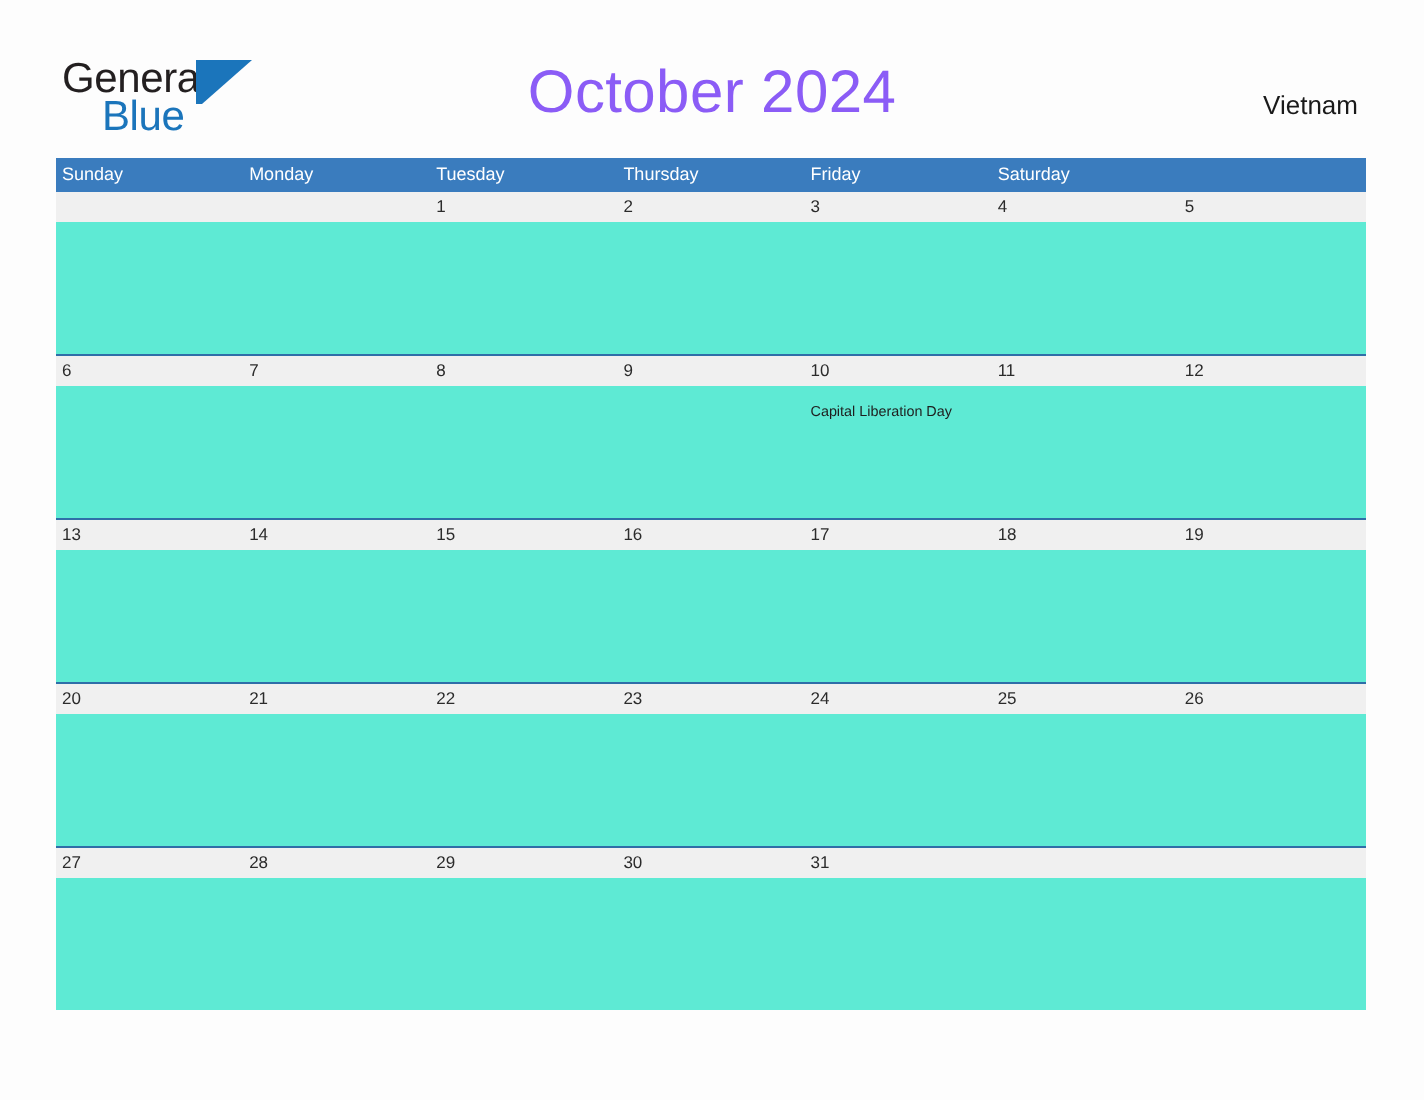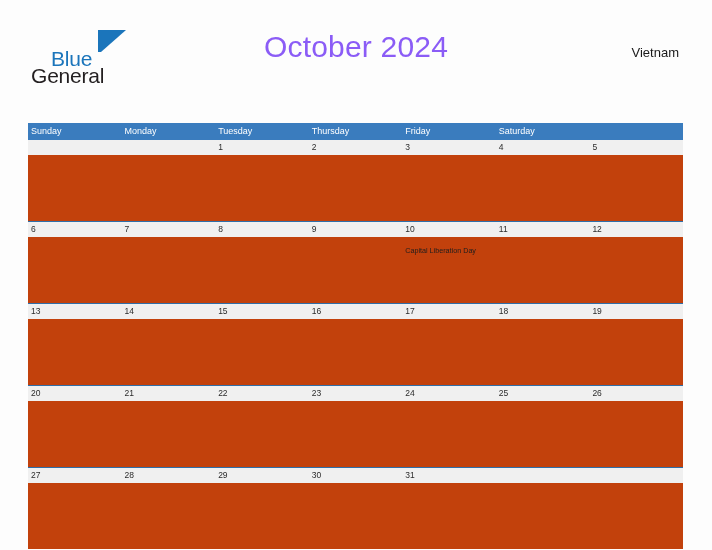--- a/index.html
+++ b/index.html
@@ -36,21 +36,20 @@
     height: 42px;
   }
   .logo-general {
     position: absolute;
     left: 0;
     top: 0;
     font-size: 21px;
     letter-spacing: -0.2px;
     color: #231f20;
     line-height: 22px;
-    margin-top: 36px;
   }
   .logo-blue {
     position: absolute;
     left: 20px;
     top: 19px;
     font-size: 21px;
     letter-spacing: -0.2px;
     color: #1b75bb;
     line-height: 22px;
   }
@@ -104,21 +103,20 @@
     position: absolute;
     left: 28px;
     top: 79px;
     width: 655px;
   }
   .weekday-row {
     display: flex;
     width: 655px;
     height: 17px;
     background: #3a7cbe;
-    margin-top: 44px;
   }
   .weekday-cell {
     width: 93.57px;
     box-sizing: border-box;
     padding-left: 3px;
     color: #ffffff;
     font-size: 9px;
     line-height: 17px;
     white-space: nowrap;
   }
@@ -141,21 +139,21 @@
     box-sizing: border-box;
     padding-left: 3px;
     font-size: 8.5px;
     line-height: 15px;
     color: #2b2b2b;
   }
   .day-events {
     display: flex;
     width: 655px;
     height: 66px;
-    background: #c2410c;
+    background: #5eead4;
   }
   .day-event-cell {
     width: 93.57px;
     box-sizing: border-box;
     padding: 2px 6px 0 3px;
   }
   .event-text {
     font-size: 7.2px;
     line-height: 9.6px;
     color: #1e1e1e;

